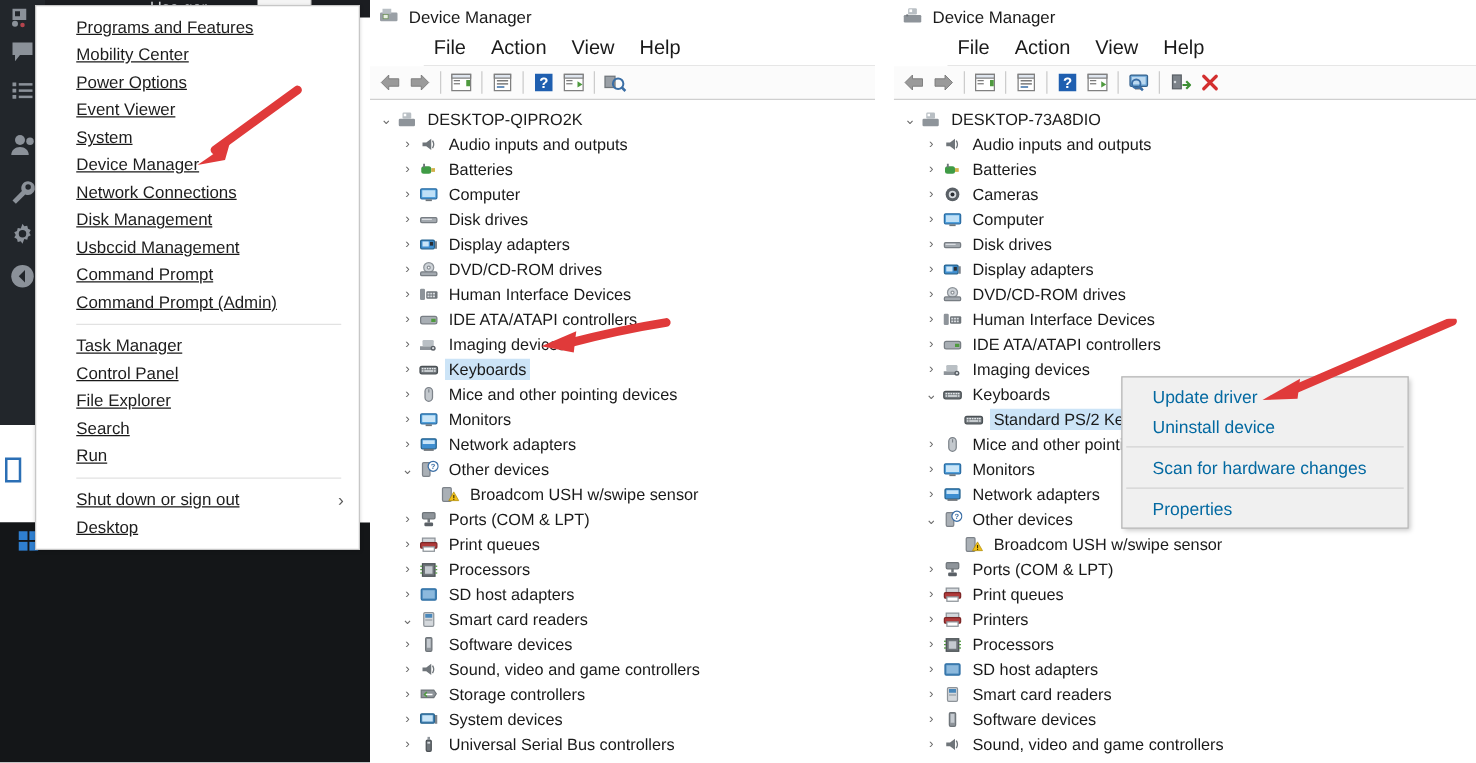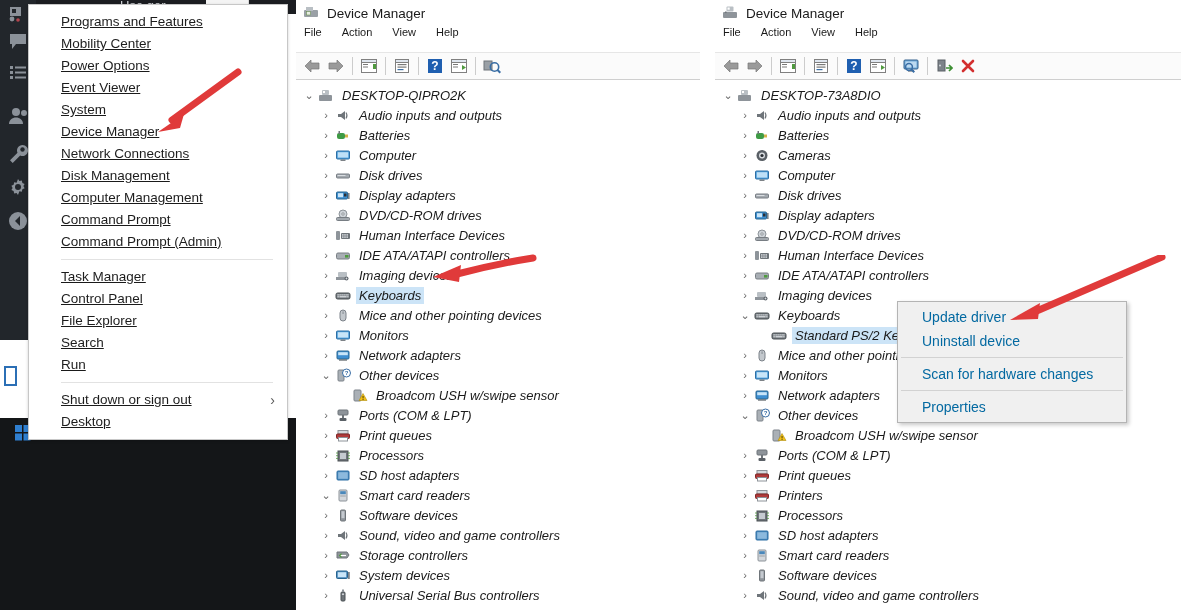--- a/index.html
+++ b/index.html
@@ -36,33 +36,33 @@
              box-shadow:0 1px 3px rgba(0,0,0,.18);padding:6px 0 6px 0;text-decoration:underline;}
   #powermenu .pm-item{height:22px;line-height:22px;padding:0 14px 0 32px;font-size:13.5px;color:#1d1d1d;
              white-space:nowrap;position:relative;cursor:default;}
   #powermenu .pm-sep{height:1px;background:#e2e2e2;margin:6px 14px 6px 32px;}
   #powermenu .pm-arrow{position:absolute;right:12px;top:0;line-height:22px;color:#5a5a5a;font-size:14px;}
 
   
   .dm{position:absolute;background:#ffffff;overflow:hidden;}
   .dm-title{height:26px;display:flex;align-items:center;padding-left:6px;font-size:13.5px;color:#1a1a1a;}
   .dm-title .tico{width:18px;height:18px;margin-right:7px;flex:0 0 18px;}
-  .dm-menubar{height:26px;display:flex;padding-left:8px;font-size:11px;color:#1a1a1a;
-              border-bottom:1px solid #e6e6e6;}
+  .dm-menubar{height:26px;display:flex;align-items:center;padding-left:8px;font-size:16px;color:#1a1a1a;
+              border-bottom:1px solid #e6e6e6;margin-left:43px;}
   .dm-menubar span{margin-right:20px;cursor:default;}
   .dm-toolbar{height:26px;display:flex;align-items:center;padding-left:4px;background:#fbfbfb;
               border-bottom:1px solid #cfcfcf;}
   .tb-btn{width:24px;height:22px;display:flex;align-items:center;justify-content:center;cursor:default;}
   .tb-sep{width:1px;height:18px;background:#cccccc;margin:0 4px;}
 
   .dm-tree{padding-top:5px;font-size:13px;}
   .tnode{height:20px;display:flex;align-items:center;white-space:nowrap;cursor:default;}
   .tw{width:16px;flex:0 0 16px;display:flex;align-items:center;justify-content:center;color:#6a6a6a;font-size:11px;}
   .tico{width:17px;flex:0 0 17px;display:flex;align-items:center;justify-content:center;margin-right:5px;}
-  .tlabel{color:#1a1a1a;padding:0 3px;line-height:17px;font-style:italic;}
+  .tlabel{color:#1a1a1a;padding:0 3px;line-height:17px;}
   .tnode.sel .tlabel{background:#cce4f7;}
   .lvl0{padding-left:5px;}
   .lvl1{padding-left:22px;}
   .lvl2{padding-left:55px;}
 
   
   #ctxmenu{position:absolute;left:897px;top:301px;width:228px;background:#f0f0f0;border:1px solid #b4b4b4;
            box-shadow:2px 2px 4px rgba(0,0,0,.22);padding:3px 0;}
   #ctxmenu .cm-item{height:24px;line-height:24px;padding-left:24px;font-size:14px;color:#0369a1;cursor:default;}
   #ctxmenu .cm-item.bold{font-weight:normal;}
@@ -153,21 +153,21 @@
 
   <div id="powermenu">
       <div class="pm-item"><span>Programs and Features</span></div>
       <div class="pm-item"><span>Mobility Center</span></div>
       <div class="pm-item"><span>Power Options</span></div>
       <div class="pm-item"><span>Event Viewer</span></div>
       <div class="pm-item"><span>System</span></div>
       <div class="pm-item"><span>Device Manager</span></div>
       <div class="pm-item"><span>Network Connections</span></div>
       <div class="pm-item"><span>Disk Management</span></div>
-      <div class="pm-item"><span>Computer Management</span></div>
+      <div class="pm-item"><span>Usbccid Management</span></div>
       <div class="pm-item"><span>Command Prompt</span></div>
       <div class="pm-item"><span>Command Prompt (Admin)</span></div>
       <div class="pm-sep"></div>
       <div class="pm-item"><span>Task Manager</span></div>
       <div class="pm-item"><span>Control Panel</span></div>
       <div class="pm-item"><span>File Explorer</span></div>
       <div class="pm-item"><span>Search</span></div>
       <div class="pm-item"><span>Run</span></div>
       <div class="pm-sep"></div>
       <div class="pm-item"><span>Shut down or sign out</span><span class="pm-arrow">›</span></div>

